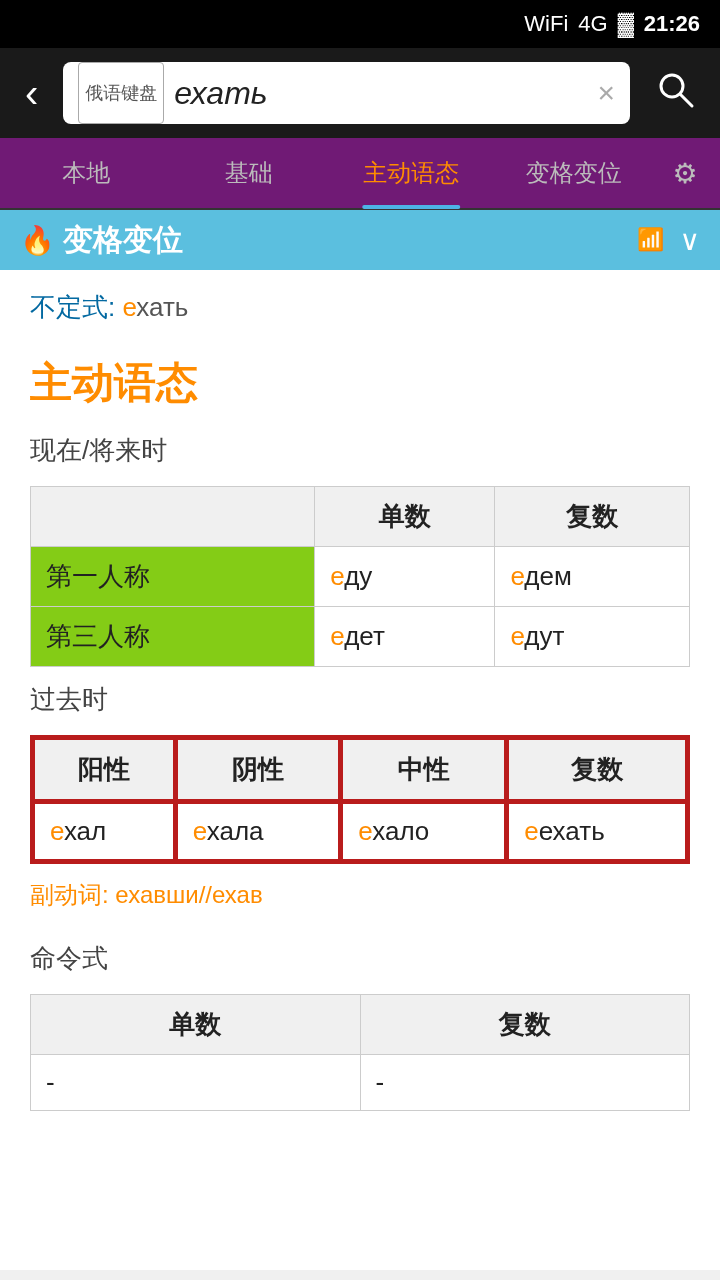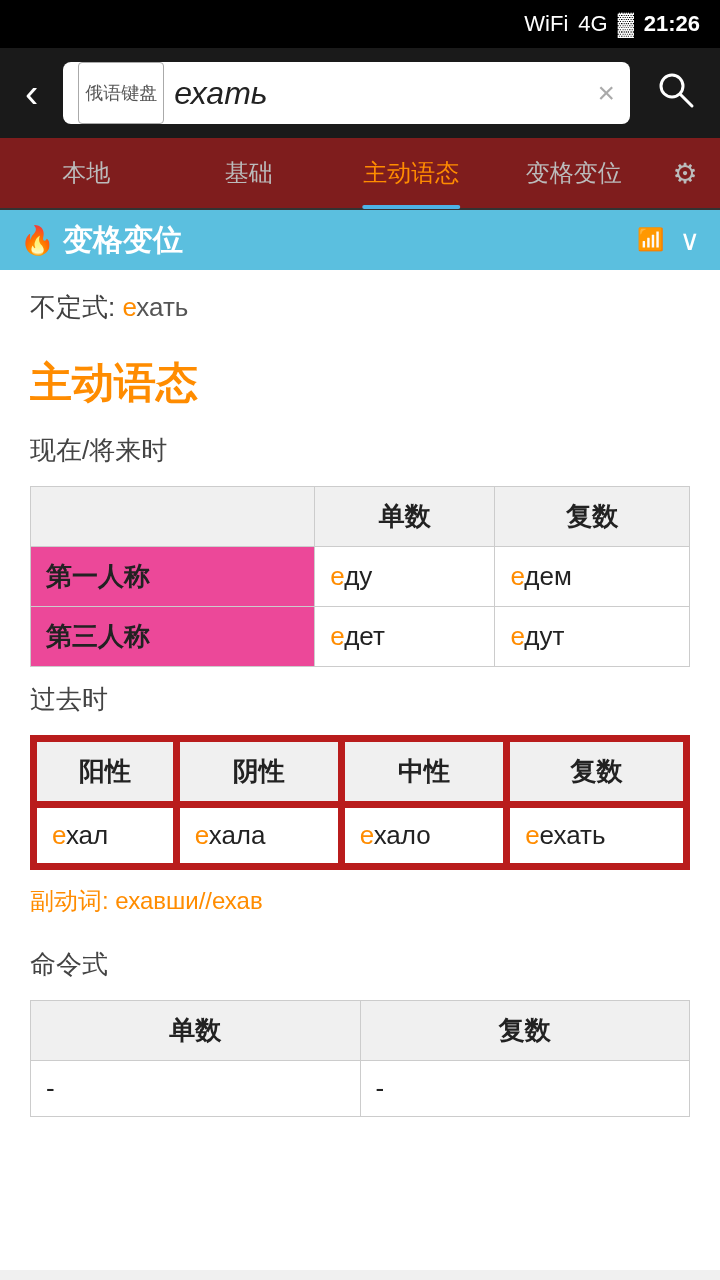--- a/index.html
+++ b/index.html
@@ -65,21 +65,21 @@
     }
     .search-icon-btn {
       color: #fff;
       font-size: 40px;
       padding: 10px 15px;
       cursor: pointer;
     }
 
     
     .tab-bar {
-      background: #7f1d1d;
+      background: #701a75;
       height: 72px;
       display: flex;
       align-items: center;
       padding: 0 5px;
       border-bottom: 2px solid #333;
     }
     .tab-item {
       flex: 1;
       text-align: center;
       color: #bbb;
@@ -140,21 +140,21 @@
     
     .content-body {
       padding: 20px 30px;
     }
 
     .infinitive-line {
       font-size: 26px;
       color: #555;
       margin-bottom: 30px;
     }
-    .infinitive-line .label { color: #404040; }
+    .infinitive-line .label { color: #0369a1; }
     .infinitive-line .highlight { color: #ff8c00; }
 
     .voice-title {
       font-size: 42px;
       font-weight: bold;
       color: #ff8c00;
       margin-bottom: 22px;
     }
 
     .tense-label {
@@ -174,42 +174,42 @@
       border: 1px solid #ccc;
       padding: 12px 15px;
       vertical-align: middle;
     }
     .conj-table th {
       background: #f0f0f0;
       font-weight: bold;
       text-align: center;
     }
     .conj-table td:first-child {
-      font-weight: bold;
-      background: #ec4899;
+      font-weight: normal;
+      background: #84cc16;
     }
     .conj-table td {
       background: #fff;
     }
     .highlight { color: #ff8c00; }
 
     .participle-line {
       font-size: 24px;
       color: #ff8c00;
       margin: 10px 0 30px 0;
     }
 
     .past-table {
       width: 100%;
       border-collapse: collapse;
       margin-bottom: 15px;
       font-size: 26px;
     }
     .past-table th, .past-table td {
-      border: 7px solid #b91c1c;
+      border: 5px solid #b91c1c;
       padding: 12px 15px;
       vertical-align: middle;
     }
     .past-table th {
       background: #f0f0f0;
       font-weight: bold;
     }
     .past-table td {
       background: #fff;
     }

